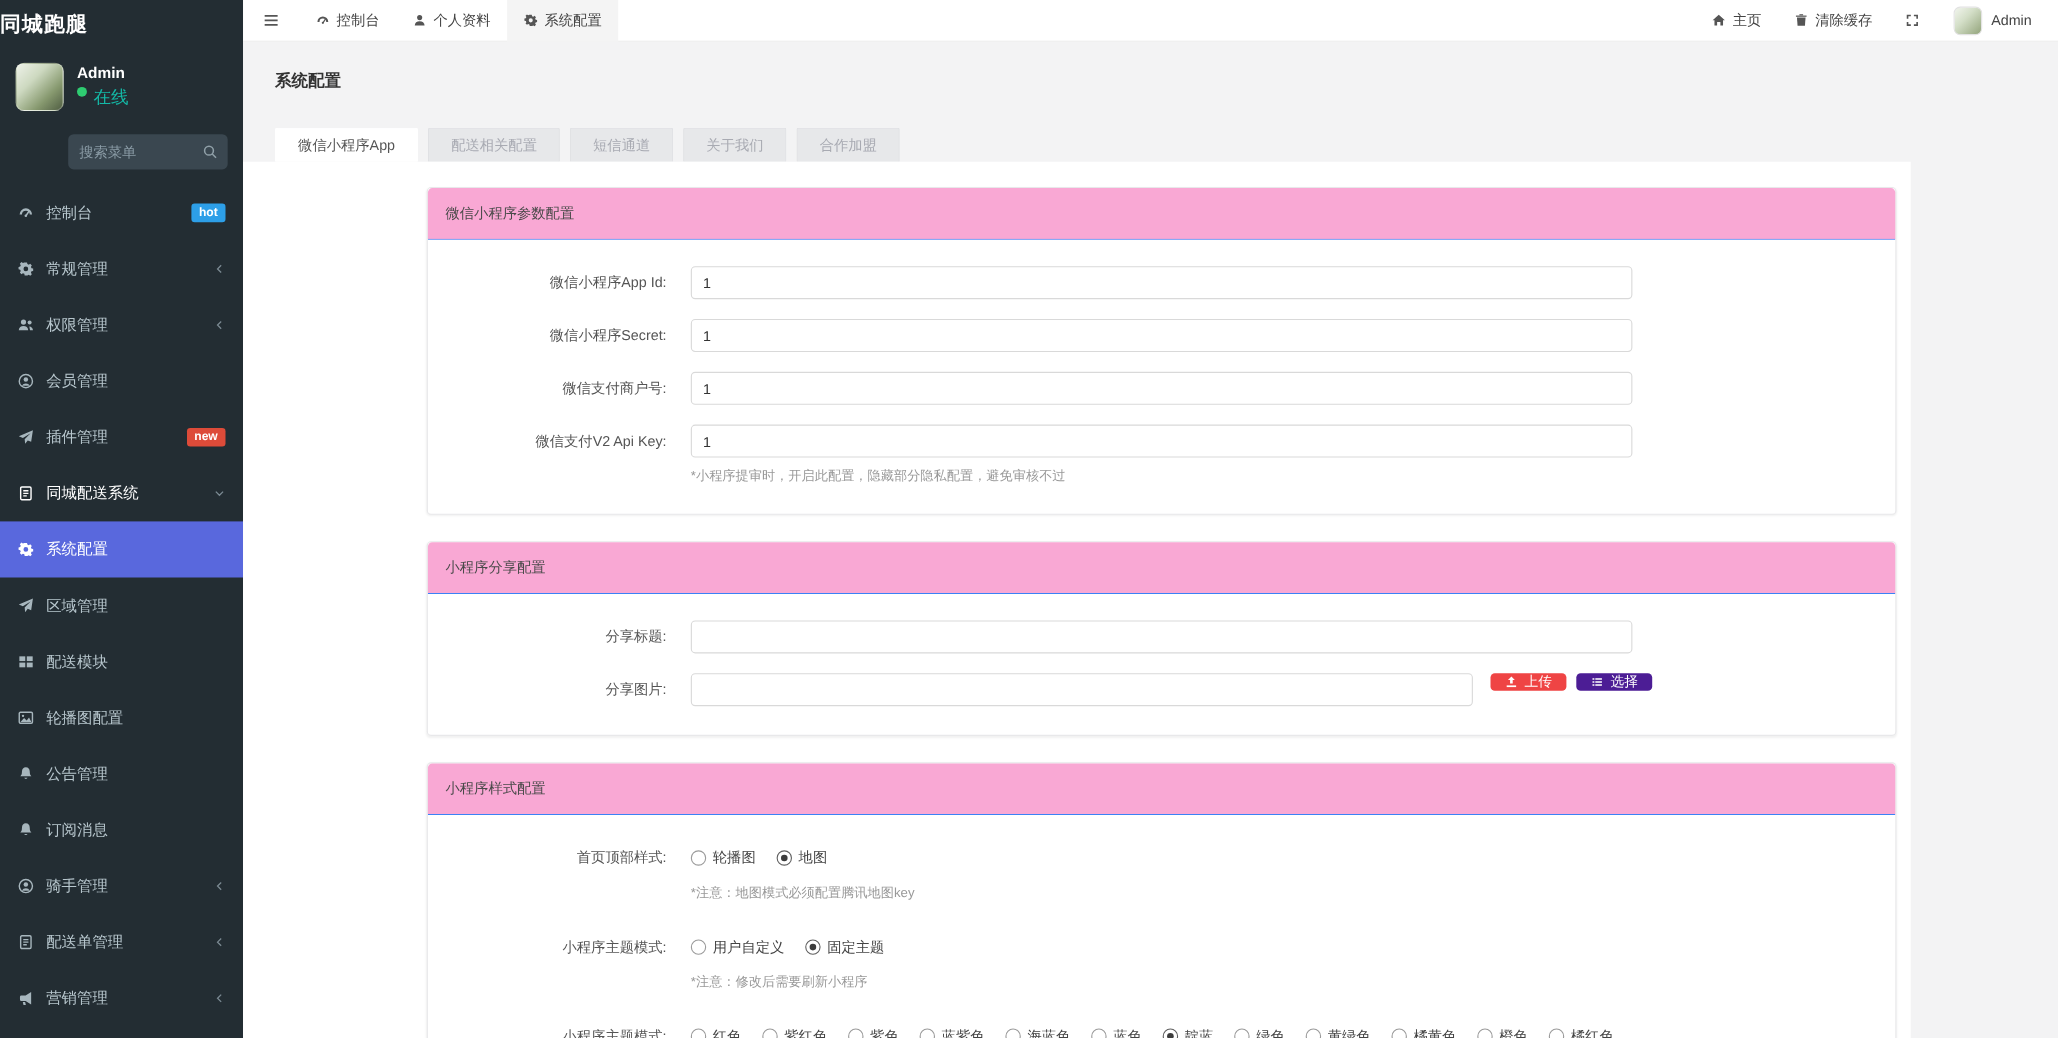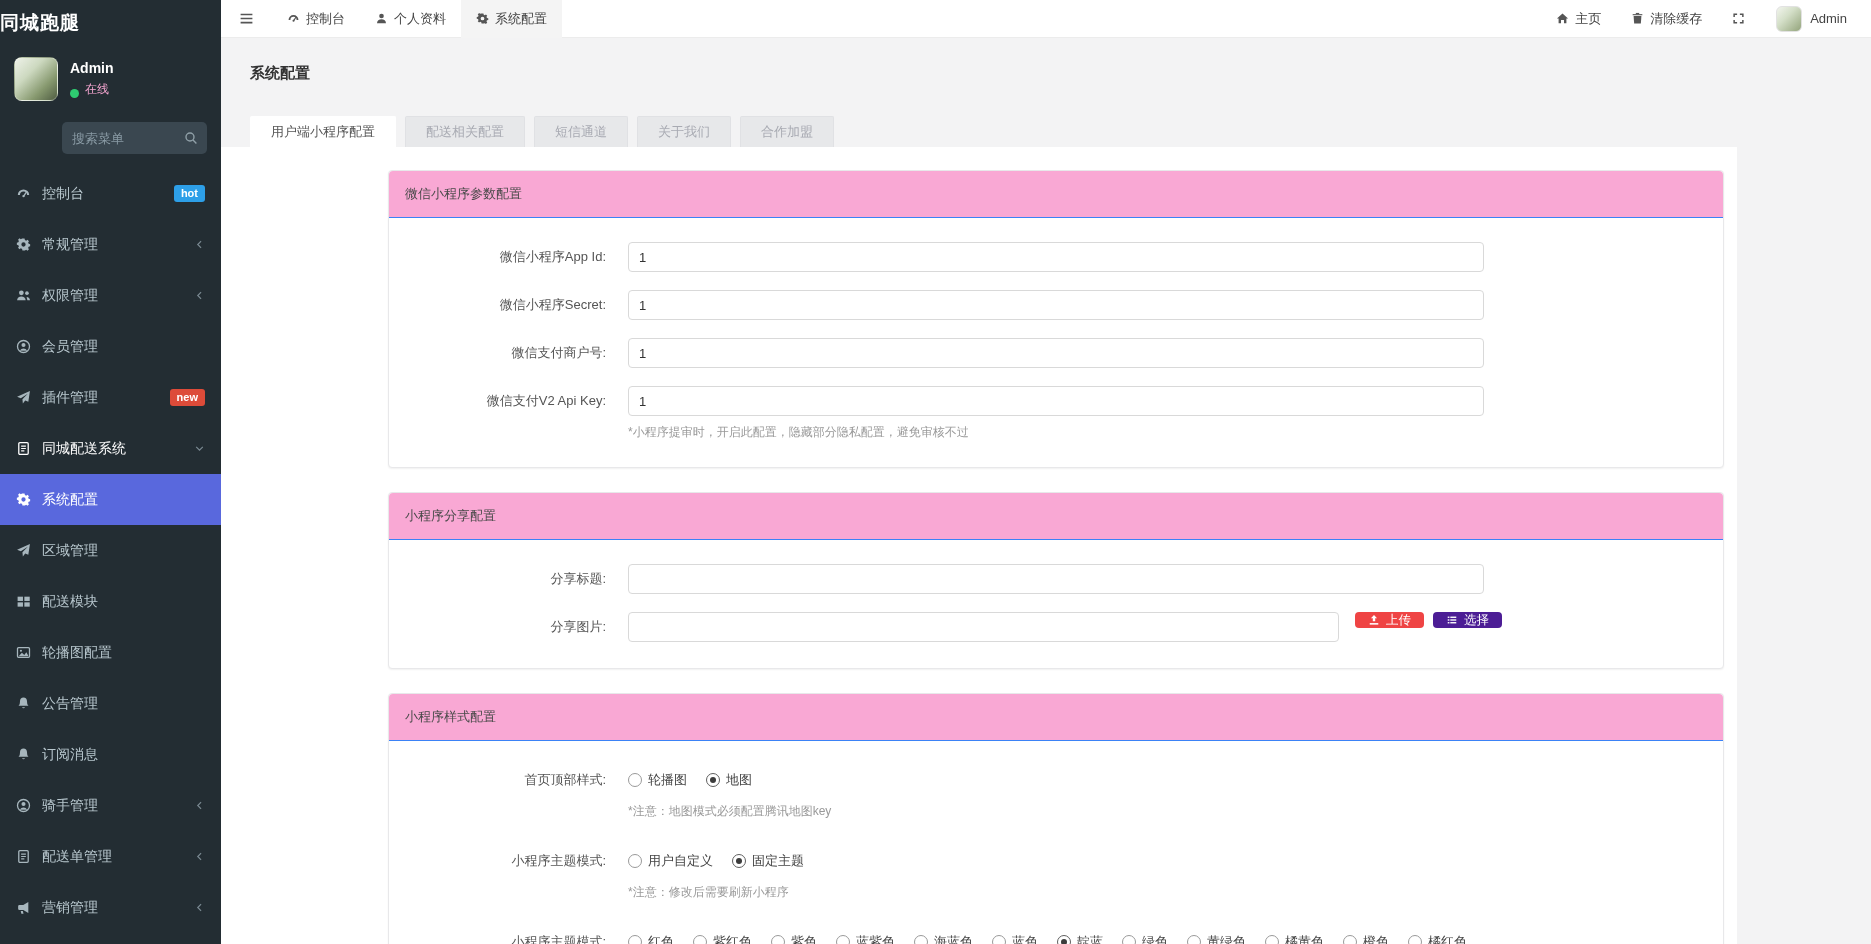--- a/index.html
+++ b/index.html
@@ -8,21 +8,21 @@
   .app { display:flex; width:100%; height:100%; }
 
   
   .sidebar { width:221px; flex:0 0 221px; background:#232d33; color:#b8c7ce; display:flex; flex-direction:column; overflow:hidden; }
   .logo { height:46px; line-height:46px; text-align:left; color:#fff; font-size:19px; font-weight:bold; letter-spacing:1px; }
   .user-panel { display:flex; align-items:center; padding:10px 14px 8px; height:64px; }
   .avatar { width:44px; height:44px; border-radius:8px; border:1px solid rgba(255,255,255,.25);
             background:linear-gradient(135deg,#eef2e9 0%,#cdd9c0 35%,#87996f 70%,#4f5d42 100%); flex:0 0 44px; }
   .user-info { margin-left:12px; }
   .user-name { color:#fff; font-weight:bold; font-size:14px; }
-  .user-status { margin-top:5px; font-size:12px; color:#f9a8d4; display:flex; align-items:flex-end; }
+  .user-status { margin-top:5px; font-size:16px; color:#14b8a6; display:flex; align-items:flex-start; }
   .dot { width:9px; height:9px; border-radius:50%; background:var(--c-online,#2ecc71); margin-right:6px; }
   .sidebar-search { position:relative; margin:12px 14px 0;padding-left:48px; }
   .sidebar-search input { width:100%; height:32px; background:#3a4750; border:none; border-radius:5px;
             color:#cfd8dc; padding:0 30px 0 10px; font-size:13px; outline:none; }
   .sidebar-search input::placeholder { color:#8a9ba5; }
   .sidebar-search .s-icon { position:absolute; right:9px; top:9px; width:14px; height:14px; color:#90a0a8; }
   .menu { margin-top:14px; flex:1; }
   .menu-item { height:51px; display:flex; align-items:center; padding:0 16px; cursor:pointer; color:#b8c7ce; }
   .menu-item .mi-icon { width:15px; height:15px; margin-right:11px; flex:0 0 15px; color:#a7b6bd; }
   .menu-item .mi-label { font-size:14px; white-space:nowrap; }
@@ -346,21 +346,21 @@
         </div>
       <div class="nav-user">
         <div class="nav-avatar"></div>
         <span>Admin</span>
       </div>
     </header>
 
     <div class="content">
       <div class="page-header">系统配置</div>
       <div class="tabs">
-          <div class="tab active">用户端小程序配置</div>
+          <div class="tab active">微信小程序App</div>
           <div class="tab">配送相关配置</div>
           <div class="tab">短信通道</div>
           <div class="tab">关于我们</div>
           <div class="tab">合作加盟</div>
         </div>
       <div class="panel">
         <div id="cards">
             <div class="card">
               <div class="card-header">微信小程序参数配置</div>
               <div class="card-body">

